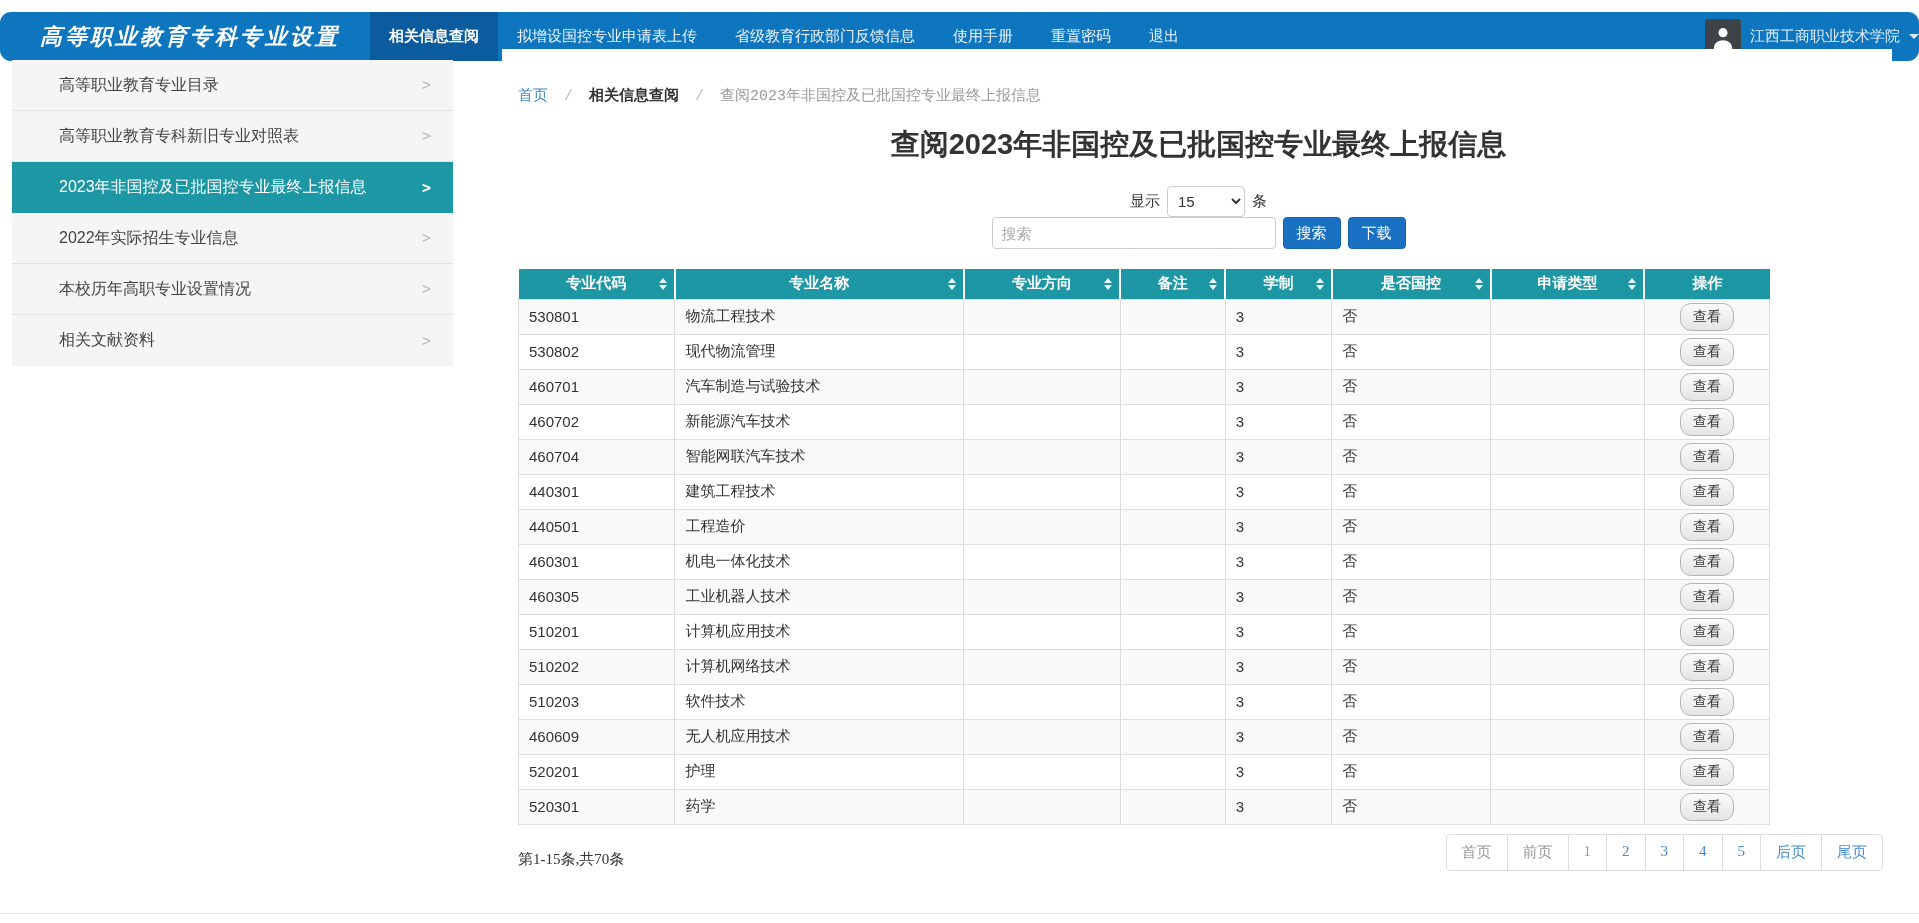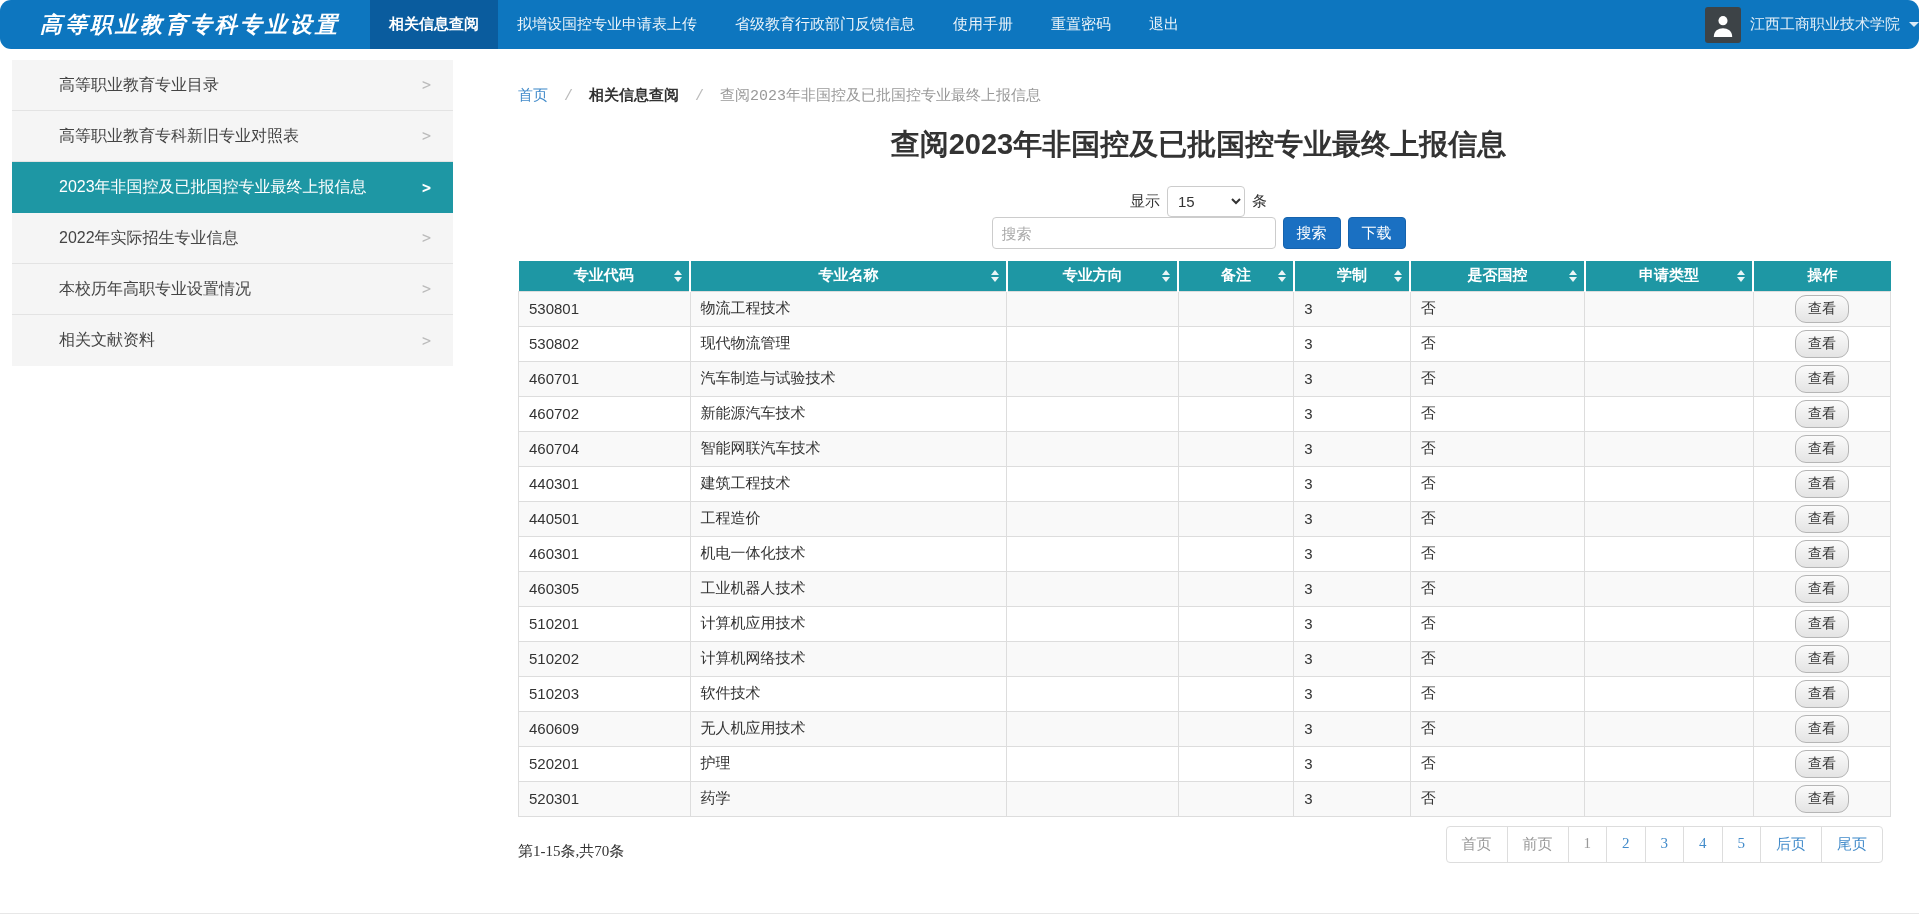--- a/index.html
+++ b/index.html
@@ -6,21 +6,21 @@
     --navbar-bg:#0d76bf; --navbar-active:#0a5c9e; --teal:#1e97a4;
     --link:#428bca; --btn:#1a70c2; --text:#333; --muted:#999;
     --border:#ddd; --stripe:#f9f9f9; --sidebar-bg:#f5f5f5;
   }
   *{margin:0;padding:0;box-sizing:border-box;}
   html,body{width:1919px;height:923px;overflow:hidden;background:#fff;
     font-family:"Liberation Sans","DejaVu Sans",sans-serif;color:var(--text);}
   .page{position:relative;width:1919px;height:923px;background:#fff;}
 
   
-  .navbar{position:absolute;top:0;left:0;width:100%;height:49px;background:var(--navbar-bg);
+  .navbar{position:absolute;top:12px;left:0;width:100%;height:49px;background:var(--navbar-bg);
     display:flex;align-items:stretch;border-radius:11px;}
   .brand{display:flex;align-items:center;padding:0 30px 0 40px;color:#fff;font-size:22px;
     font-weight:bold;font-style:italic;letter-spacing:3px;white-space:nowrap;}
   .nav-menu{display:flex;align-items:stretch;}
   .nav-item{display:flex;align-items:center;padding:0 19px;font-size:15px;
     color:rgba(255,255,255,.92);text-decoration:none;cursor:pointer;white-space:nowrap;}
   .nav-item.active{background:var(--navbar-active);color:#fff;font-weight:bold;}
   .user-area{margin-left:auto;display:flex;align-items:center;gap:9px;cursor:pointer;}
   .avatar{width:36px;height:36px;border-radius:3px;background:#3d4347;display:flex;
     align-items:center;justify-content:center;overflow:hidden;}
@@ -51,21 +51,21 @@
   .length select{height:31px;width:78px;border:1px solid #ccc;border-radius:4px;
     font-size:15px;padding:0 6px;color:#333;background:#fff;}
   .search-area{display:flex;align-items:center;gap:7px;}
   .search-area input{width:284px;height:32px;border:1px solid #ccc;border-radius:4px;
     padding:0 9px;font-size:15px;color:#333;}
   .search-area input::placeholder{color:#aaa;}
   .btn-blue{height:32px;padding:0 13px;background:var(--btn);color:#fff;border:1px solid #1663ad;
     border-radius:4px;font-size:15px;cursor:pointer;font-family:inherit;}
 
   
-  table.data{margin-top:12px;width:1373px;border-collapse:collapse;table-layout:fixed;}
+  table.data{margin-top:20px;width:1252px;border-collapse:collapse;table-layout:fixed;}
   table.data thead th{background:var(--teal);color:#fff;font-size:15px;font-weight:bold;
     height:30px;position:relative;text-align:center;border-left:2px solid #fff;
     border-right:2px solid #fff;cursor:pointer;}
   table.data thead th:first-child{border-left:none;}
   table.data thead th:last-child{border-right:none;}
   .sort{position:absolute;right:7px;top:50%;transform:translateY(-50%);
     display:flex;flex-direction:column;gap:2px;}
   .arr-up{width:0;height:0;border-left:4px solid transparent;border-right:4px solid transparent;
     border-bottom:5px solid rgba(255,255,255,.9);}
   .arr-down{width:0;height:0;border-left:4px solid transparent;border-right:4px solid transparent;

